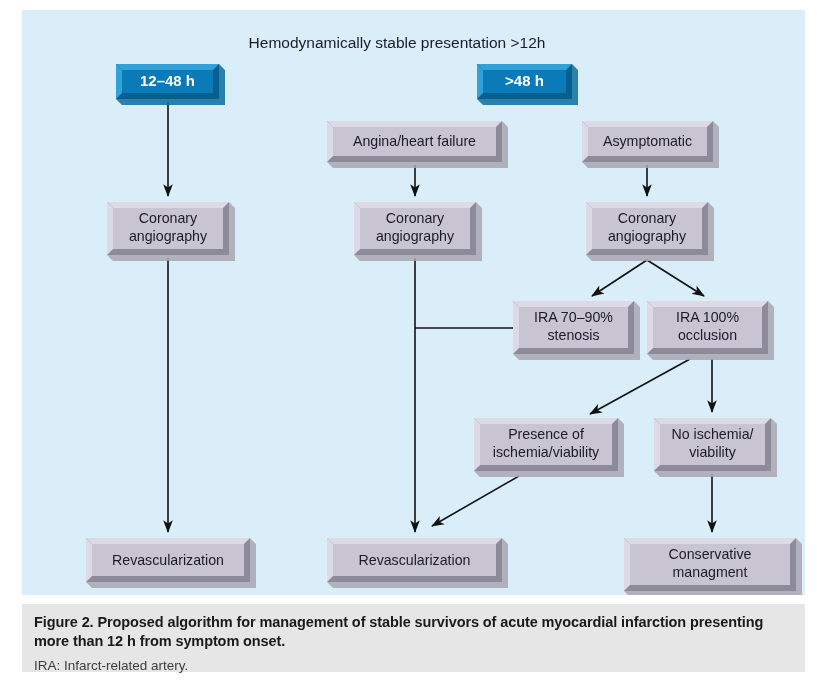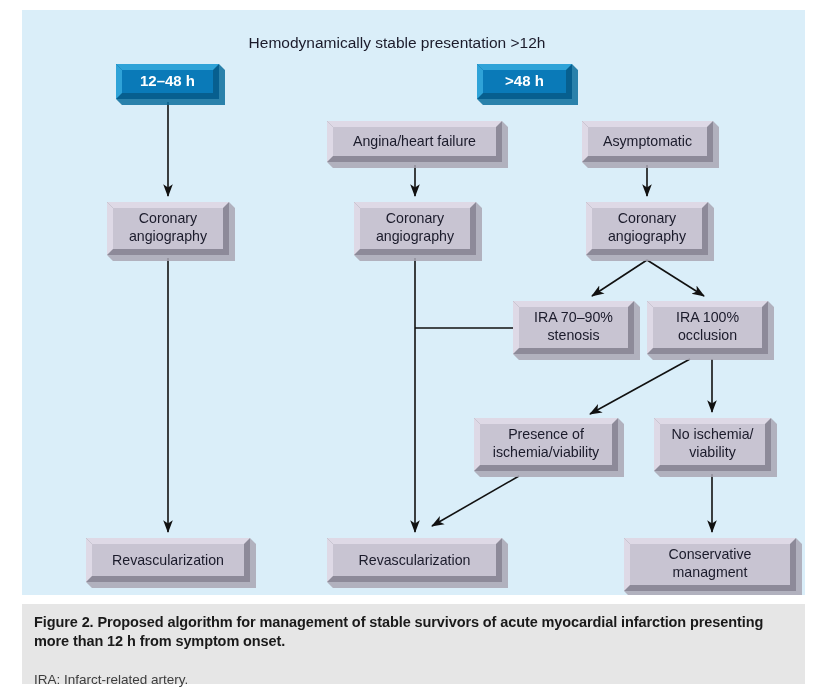--- a/index.html
+++ b/index.html
@@ -26,40 +26,40 @@
     top: 10px;
     width: 783px;
     height: 585px;
     background: #daeef9;
   }
   .caption-panel {
     position: absolute;
     left: 22px;
     top: 604px;
     width: 783px;
-    height: 80px;
+    height: 68px;
     background: #e6e6e6;
     box-sizing: border-box;
     padding: 9px 12px 0 12px;
   }
   .caption-title {
     font-family: "Liberation Sans", sans-serif;
     font-weight: bold;
     font-size: 14.5px;
     line-height: 19px;
     color: #1a1a1a;
     margin: 0;
     letter-spacing: -0.1px;
   }
   .caption-note {
     font-family: "Liberation Sans", sans-serif;
     font-size: 13.5px;
     line-height: 18px;
     color: #3c3c3c;
-    margin: 20px 0 0 0;
+    margin: 6px 0 0 0;
   }
   svg.flow {
     position: absolute;
     left: 0;
     top: 0;
     width: 783px;
     height: 585px;
     display: block;
   }
   .node-label {

